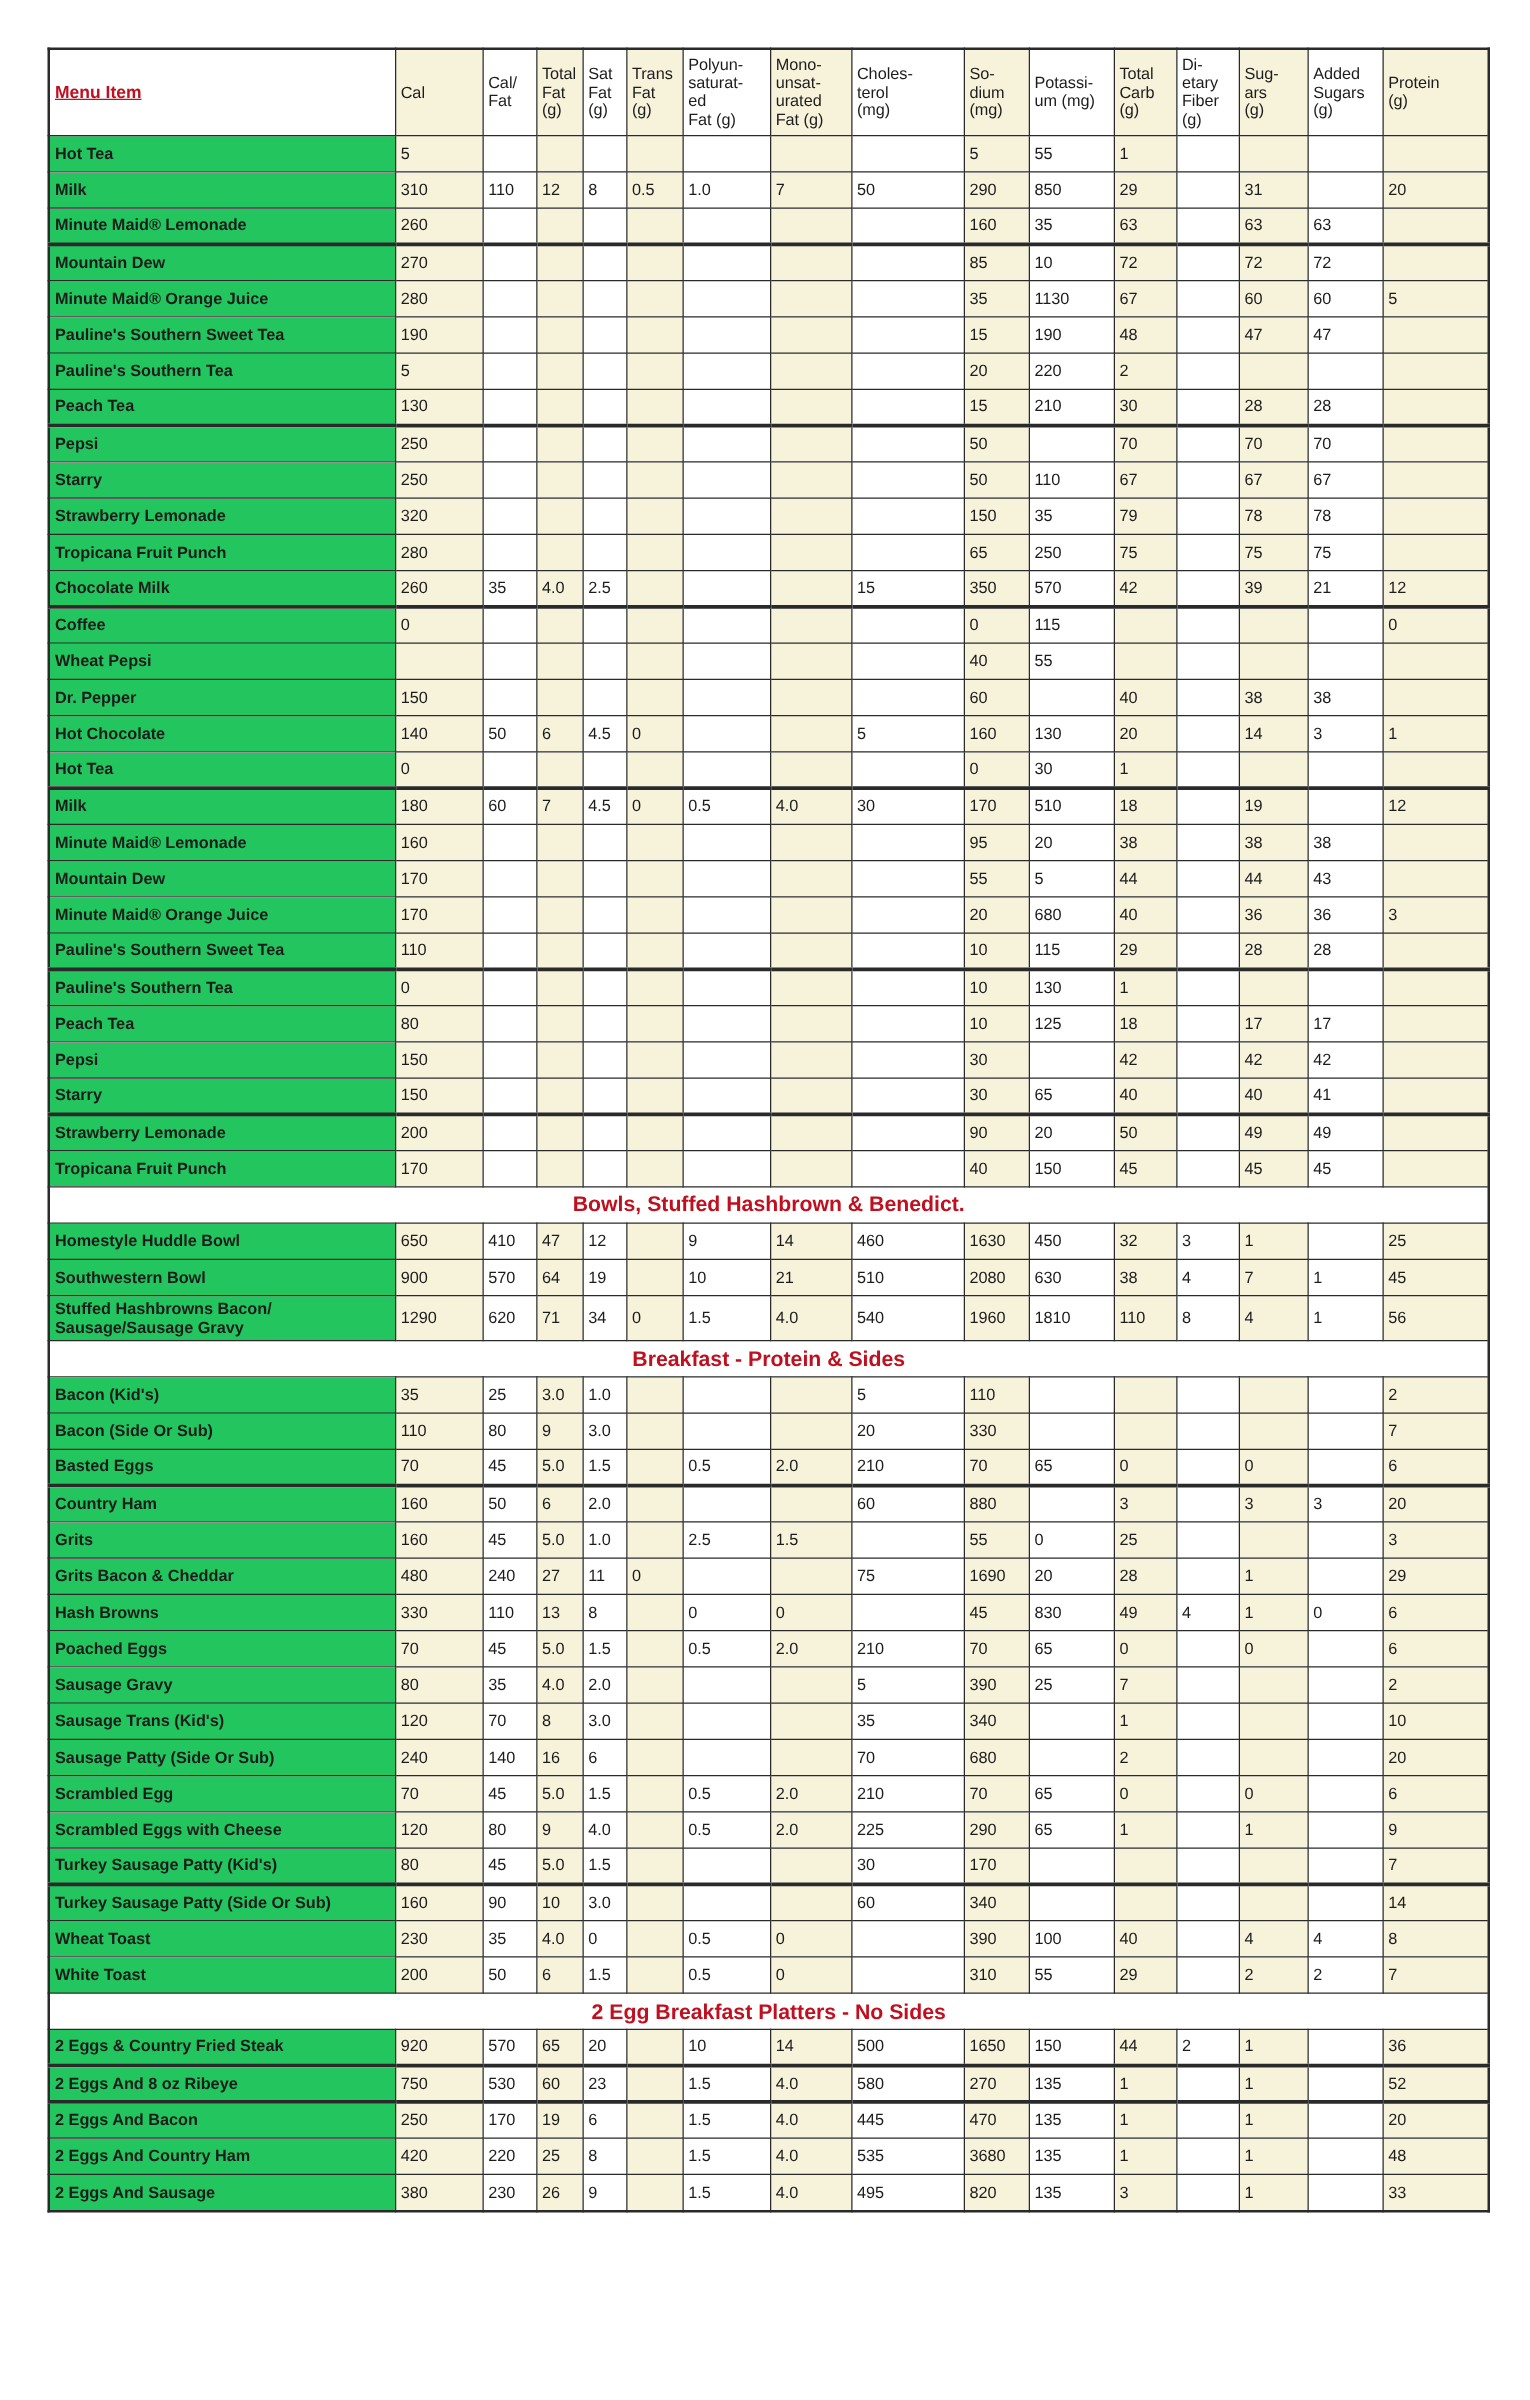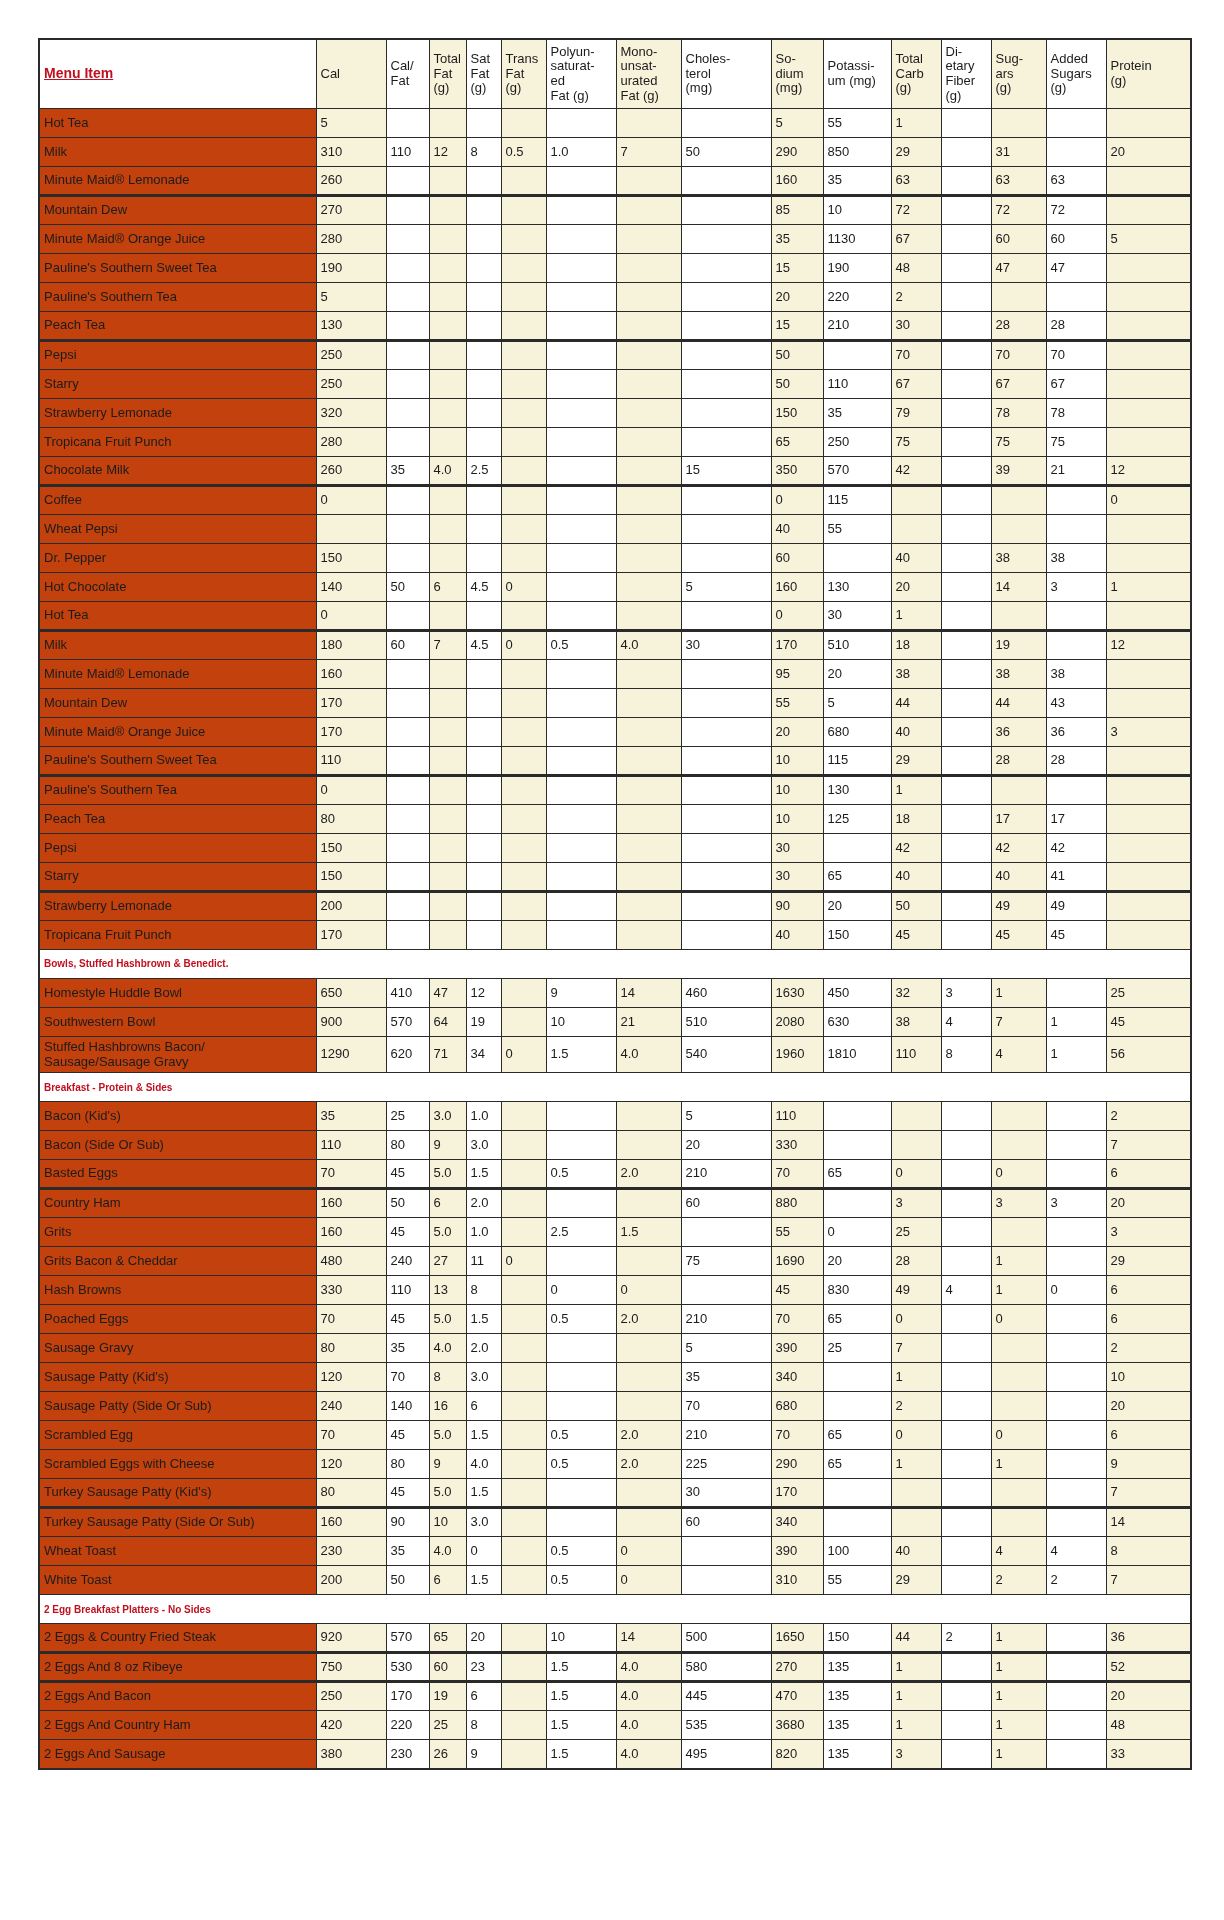--- a/index.html
+++ b/index.html
@@ -43,24 +43,25 @@
     white-space:normal;
     text-decoration:underline;
   }
   .shade{background:var(--cream);}
   tr.data-row{height:29px;}
   tr.thick td{border-top-width:3px;}
   tr.section-row{height:29px;}
   td.section{
     color:var(--accent-red);
     font-weight:bold;
-    font-size:10px;
+    font-size:17px;
     background:#fff;
+    text-align:center;
   }
-  td.mi{background:#c2410c;}
+  td.mi{background:#22c55e;font-weight:bold;}
 </style>
 </head>
 <body>
 
 <div class="page">
   <table class="nutrition">
     <colgroup id="cols">
         <col style="width: 277px;">
         <col style="width: 70px;">
         <col style="width: 43px;">
@@ -865,21 +866,21 @@
           <td>5</td>
           <td class="shade">390</td>
           <td>25</td>
           <td class="shade">7</td>
           <td></td>
           <td class="shade"></td>
           <td></td>
           <td class="shade">2</td>
         </tr>
         <tr class="data-row">
-          <td class="mi">Sausage Patty (Kid's)</td>
+          <td class="mi">Sausage Trans (Kid's)</td>
           <td class="shade">120</td>
           <td>70</td>
           <td class="shade">8</td>
           <td>3.0</td>
           <td class="shade"></td>
           <td></td>
           <td class="shade"></td>
           <td>35</td>
           <td class="shade">340</td>
           <td></td>

